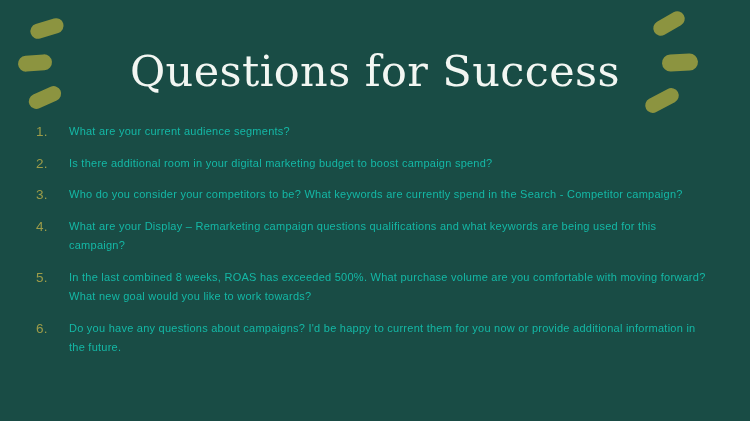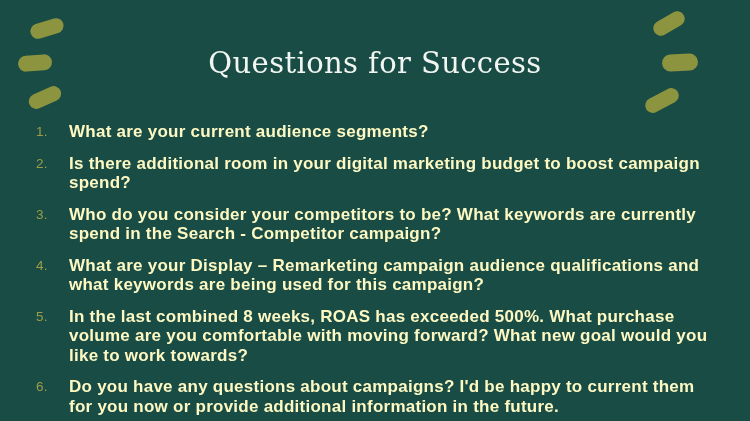--- a/index.html
+++ b/index.html
@@ -73,21 +73,21 @@
   }
 
   
   #title {
     position: absolute;
     top: 48px;
     left: 0;
     width: 750px;
     text-align: center;
     font-family: "DejaVu Serif", "Liberation Serif", serif;
-    font-size: 29px;
+    font-size: 43px;
     font-weight: 400;
     letter-spacing: 0.4px;
     color: #F2F6F2;
     line-height: 1.1;
   }
 
   
   #question-list {
     position: absolute;
     top: 122px;
@@ -103,26 +103,26 @@
     flex: 0 0 auto;
     width: 33px;
     color: #9D9C49;
     font-size: 13.5px;
     line-height: 19.5px;
     font-family: "Liberation Sans", sans-serif;
     letter-spacing: 0.2px;
   }
   .q-text {
     flex: 1 1 auto;
-    color: #fef9c3;
-    font-size: 17px;
+    color: #14b8a6;
+    font-size: 11px;
     line-height: 19.5px;
     letter-spacing: 0.25px;
     font-family: "Liberation Sans", sans-serif;
-    font-weight: 700;
+    font-weight: 400;
   }
 </style>
 </head>
 <body>
 
 <div id="slide">
 
   <div class="deco-group deco-left">
     <div class="capsule cap1"></div>
     <div class="capsule cap2"></div>
@@ -149,21 +149,21 @@
       <div class="q-text">Is there additional room in your digital marketing budget to boost campaign spend?</div>
     </div>
 
     <div class="q-item">
       <div class="q-num">3.</div>
       <div class="q-text">Who do you consider your competitors to be? What keywords are currently spend in the Search - Competitor campaign?</div>
     </div>
 
     <div class="q-item">
       <div class="q-num">4.</div>
-      <div class="q-text">What are your Display – Remarketing campaign audience qualifications and what keywords are being used for this campaign?</div>
+      <div class="q-text">What are your Display – Remarketing campaign questions qualifications and what keywords are being used for this campaign?</div>
     </div>
 
     <div class="q-item">
       <div class="q-num">5.</div>
       <div class="q-text">In the last combined 8 weeks, ROAS has exceeded 500%. What purchase volume are you comfortable with moving forward? What new goal would you like to work towards?</div>
     </div>
 
     <div class="q-item">
       <div class="q-num">6.</div>
       <div class="q-text">Do you have any questions about campaigns? I'd be happy to current them for you now or provide additional information in the future.</div>

